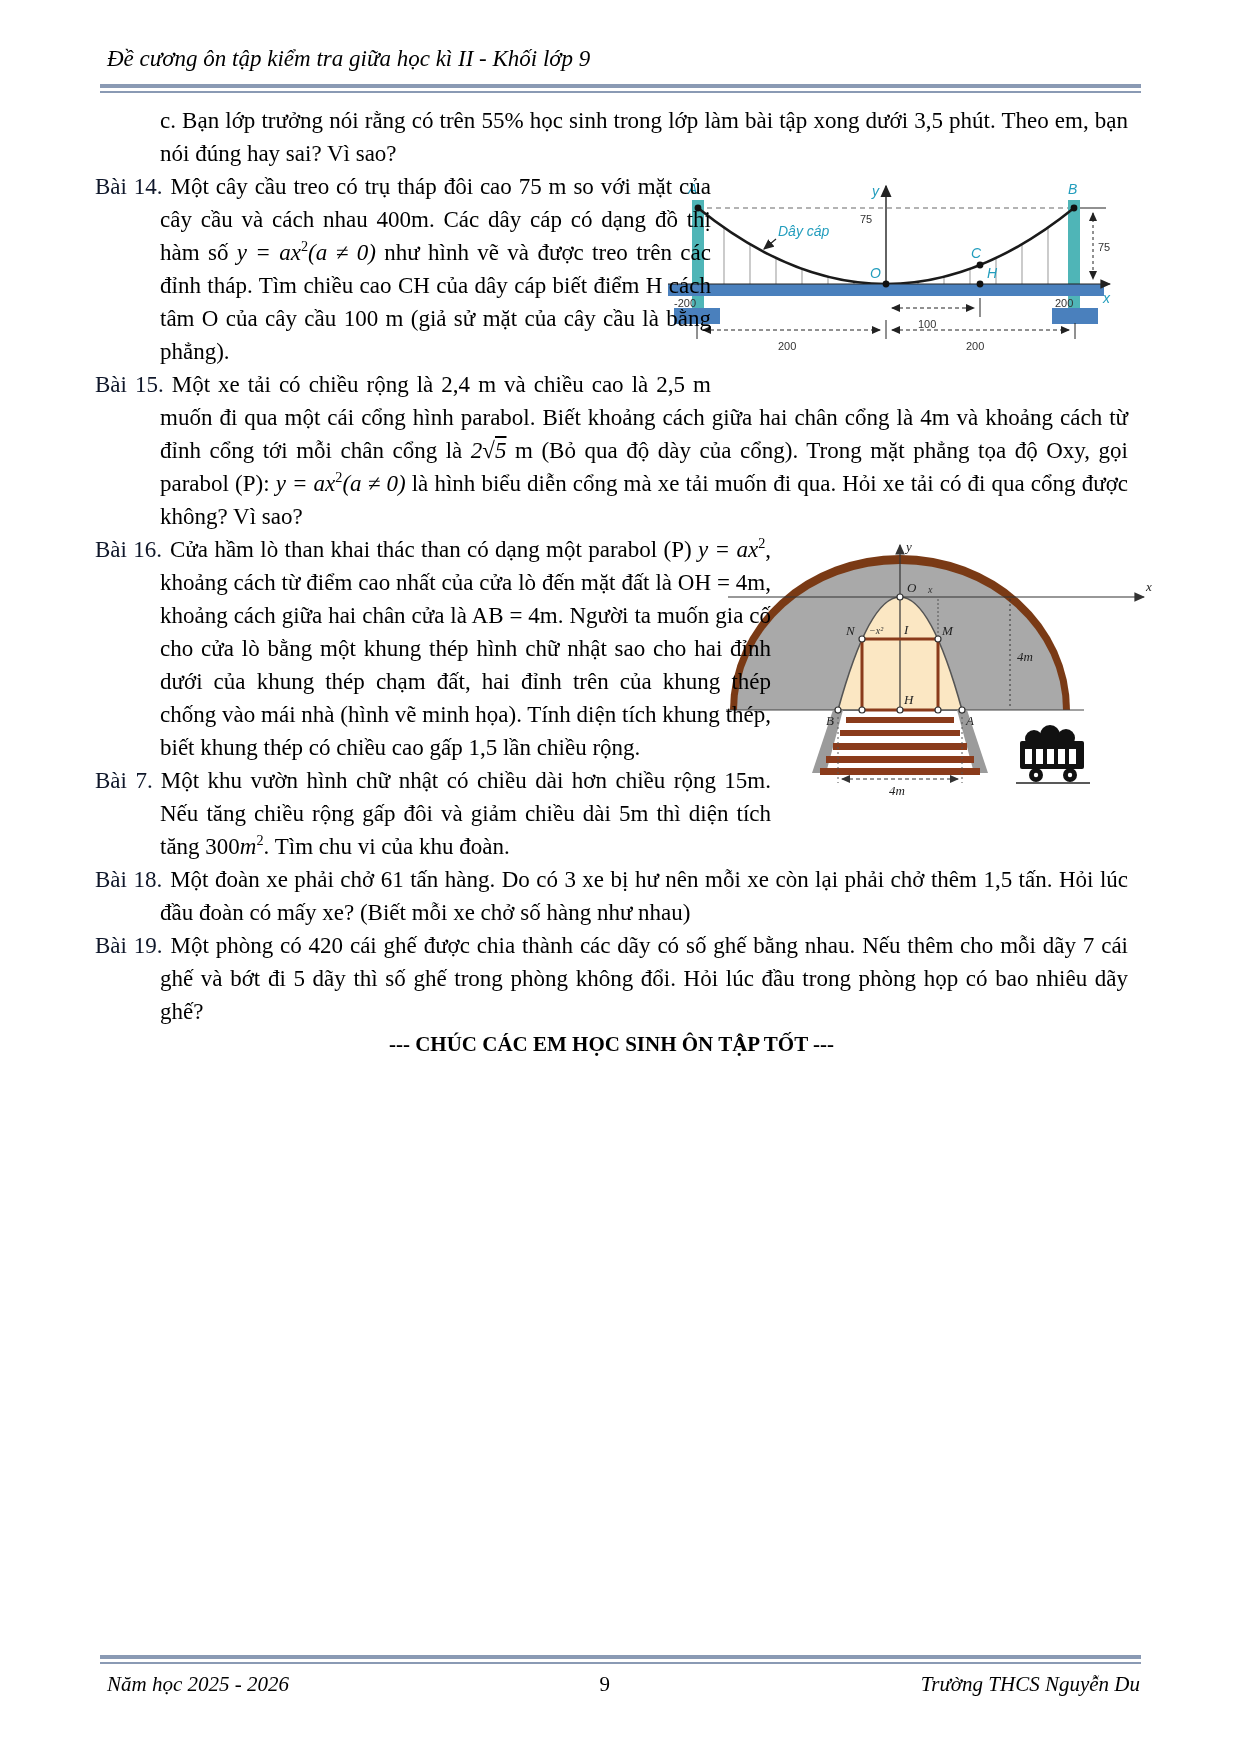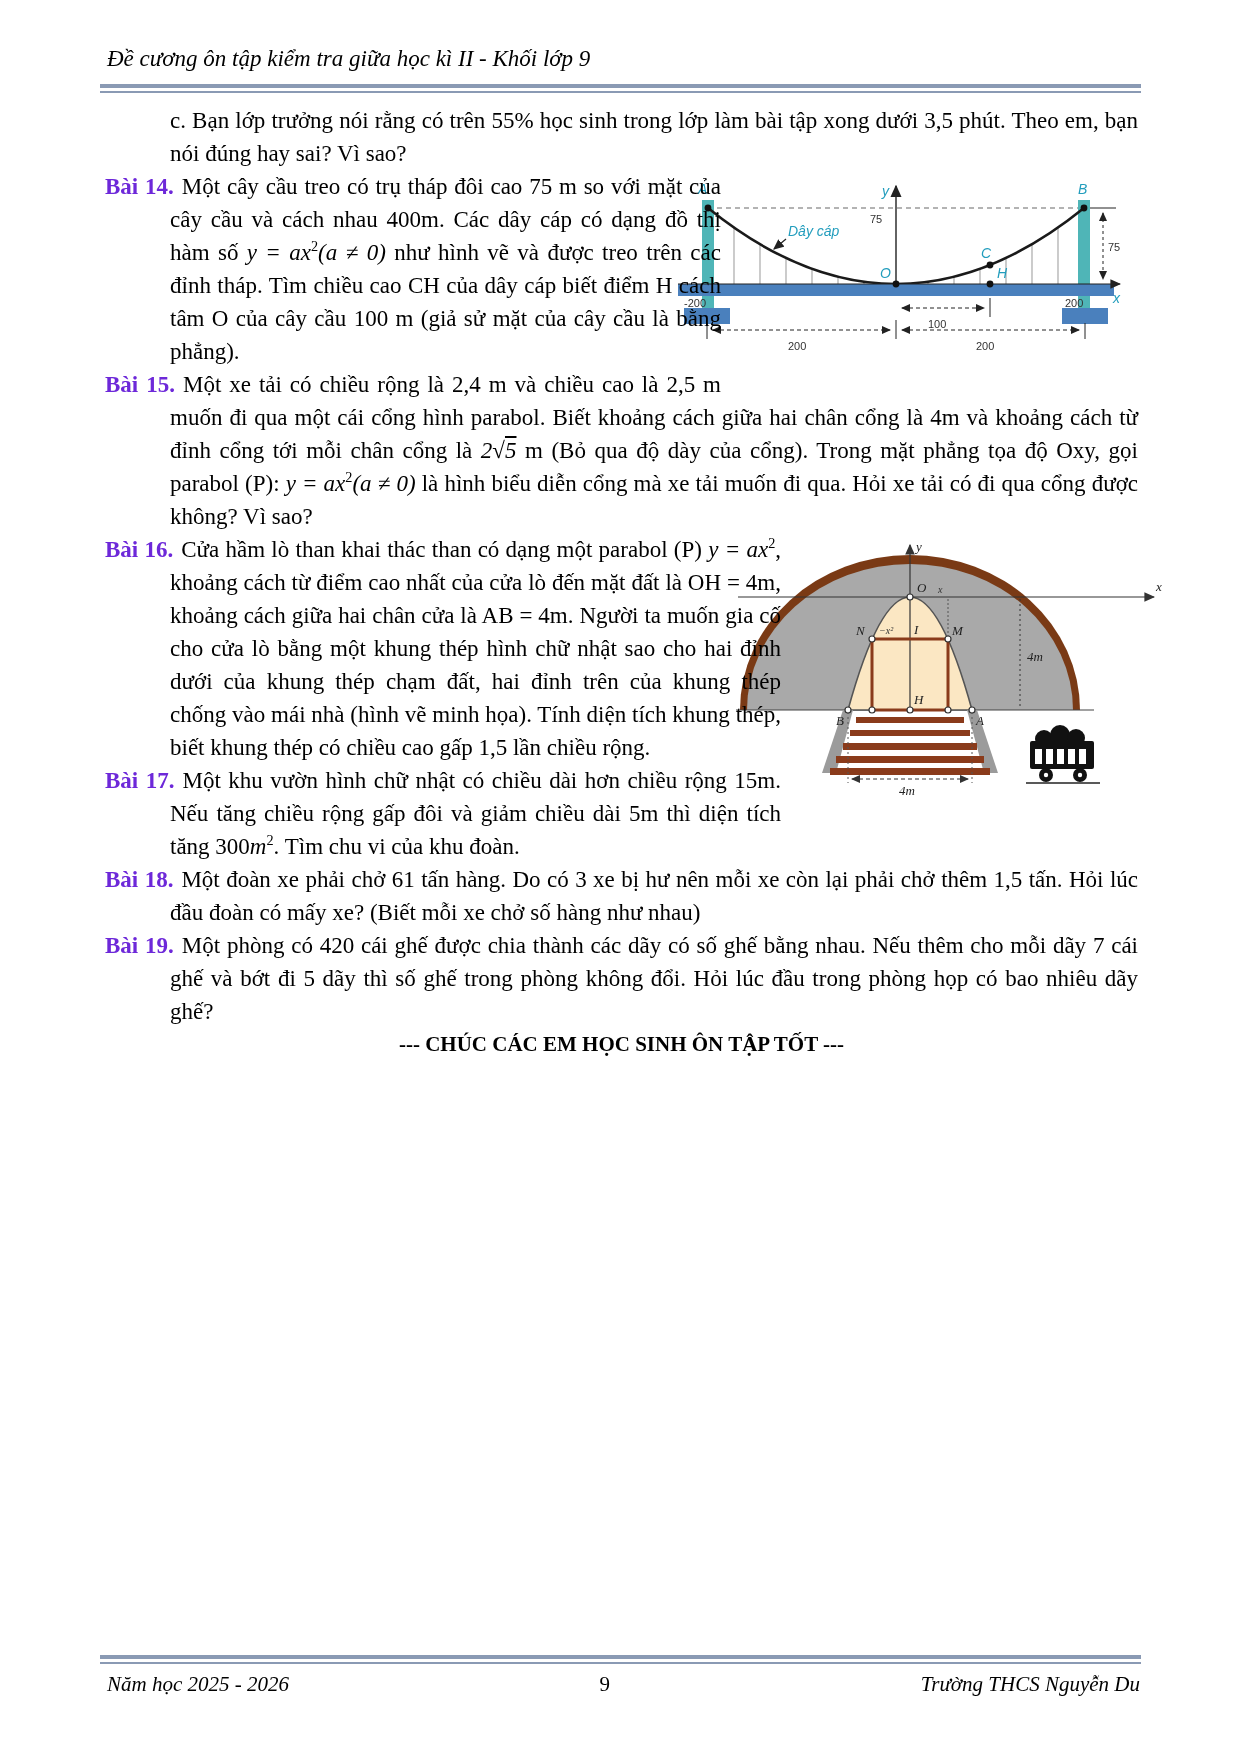--- a/index.html
+++ b/index.html
@@ -3,26 +3,26 @@
 <meta charset="utf-8">
 <style>
   html,body{margin:0;padding:0;}
   body{width:1241px;height:1755px;background:#fff;position:relative;
        font-family:"Liberation Serif",serif;color:#000;overflow:hidden;}
   .page{position:absolute;inset:0;}
   .doc-header{position:absolute;left:107px;top:46px;width:1033px;
       font-style:italic;font-size:23px;}
   .rule{height:3px;border-top:4px solid #8a9ab4;border-bottom:2px solid #8a9ab4;background:#fff;}
   .header-rule{position:absolute;left:100px;top:84px;width:1041px;}
-  .content{position:absolute;left:105px;top:104px;width:1033px;
+  .content{position:absolute;left:95px;top:104px;width:1033px;
       font-size:23px;line-height:33px;text-align:justify;}
   .content p{margin:0;}
   p.intro{padding-left:65px;}
   p.prob{padding-left:65px;text-indent:-65px;}
-  .bai{color:#6d28d9;font-weight:bold;padding-right:8px;}
+  .bai{color:#0f172a;font-weight:normal;padding-right:8px;}
   .math{font-style:italic;}
   sup{font-size:0.62em;line-height:0;vertical-align:super;}
   .ovl{text-decoration:overline;}
   .heading-eq{font-weight:bold;font-style:italic;}
   .closing{text-align:center;font-weight:bold;font-size:21px;padding-left:0;}
   .fig-bridge{float:right;width:460px;height:214px;margin:2px -57px 2px 14px;}
   .fig-mine{float:right;width:440px;height:264px;margin:2px -97px 2px 14px;}
   .tlab{fill:#229dbd;font-style:italic;font-family:"Liberation Sans",sans-serif;font-size:14px;}
   .dim{fill:#333;font-family:"Liberation Sans",sans-serif;font-size:11px;}
   .mlab{fill:#222;font-style:italic;font-family:"Liberation Serif",serif;font-size:13px;}
@@ -179,21 +179,21 @@
         <text class="mlab" x="222" y="100">M</text>
         <text class="mlab" x="184" y="169">H</text>
         <text class="mlab" x="106" y="190">B</text>
         <text class="mlab" x="246" y="190">A</text>
         <text class="mlab" x="297" y="126">4m</text>
         <text class="mlab" x="169" y="260">4m</text>
       </svg>
     </span><span class="bai">Bài 16.</span><span>Cửa hầm lò than khai thác than có dạng một parabol (P) </span><span class="math">y = ax</span><sup>2</sup><span>, khoảng cách từ điểm cao nhất của cửa lò đến mặt đất là OH = 4m, khoảng cách giữa hai chân cửa là AB = 4m. Người ta muốn gia cố cho cửa lò bằng một khung thép hình chữ nhật sao cho hai đỉnh dưới của khung thép chạm đất, hai đỉnh trên của khung thép chống vào mái nhà (hình vẽ minh họa). Tính diện tích khung thép, biết khung thép có chiều cao gấp 1,5 lần chiều rộng.</span></p>
 
 
-    <p class="prob"><span class="bai">Bài 17.</span><span>Một khu vườn hình chữ nhật có chiều dài hơn chiều rộng 15m. Nếu tăng chiều rộng gấp đôi và giảm chiều dài 5m thì diện tích tăng </span><span>300</span><span class="math">m</span><sup>2</sup><span>. Tìm chu vi của khu đoàn.</span></p>
+    <p class="prob"><span class="bai">Bài 7.</span><span>Một khu vườn hình chữ nhật có chiều dài hơn chiều rộng 15m. Nếu tăng chiều rộng gấp đôi và giảm chiều dài 5m thì diện tích tăng </span><span>300</span><span class="math">m</span><sup>2</sup><span>. Tìm chu vi của khu đoàn.</span></p>
 
     <p class="prob"><span class="bai">Bài 18.</span><span>Một đoàn xe phải chở 61 tấn hàng. Do có 3 xe bị hư nên mỗi xe còn lại phải chở thêm 1,5 tấn. Hỏi lúc đầu đoàn có mấy xe? (Biết mỗi xe chở số hàng như nhau)</span></p>
 
     <p class="prob"><span class="bai">Bài 19.</span><span>Một phòng có 420 cái ghế được chia thành các dãy có số ghế bằng nhau. Nếu thêm cho mỗi dãy 7 cái ghế và bớt đi 5 dãy thì số ghế trong phòng không đổi. Hỏi lúc đầu trong phòng họp có bao nhiêu dãy ghế?</span></p>
 
     <p class="closing">--- CHÚC CÁC EM HỌC SINH ÔN TẬP TỐT ---</p>
 
   </div>
 
   <div class="rule footer-rule"></div>

